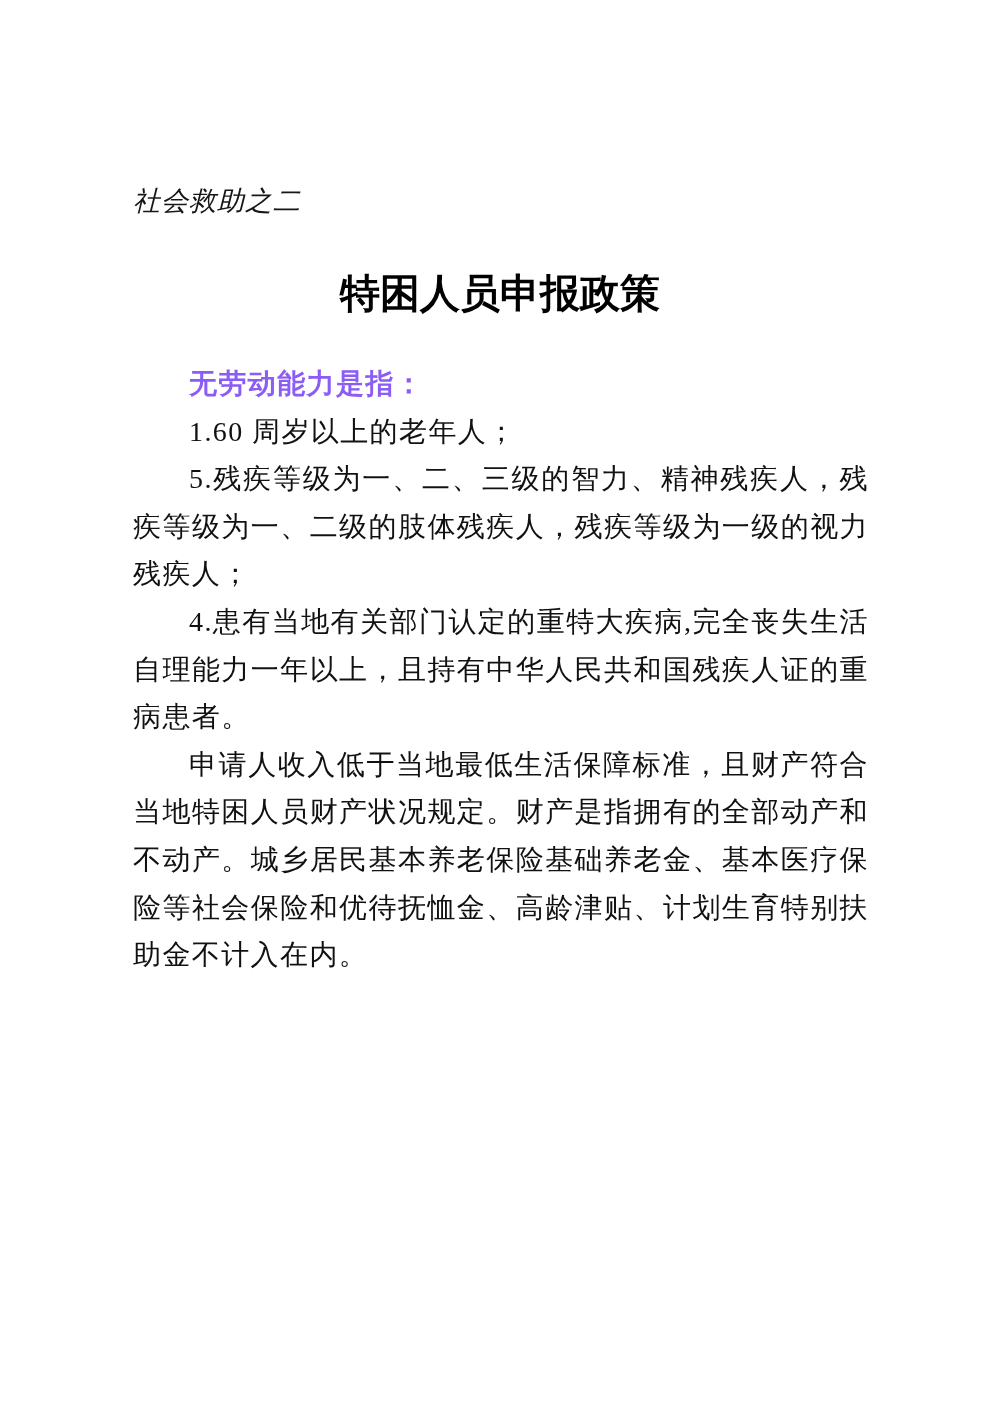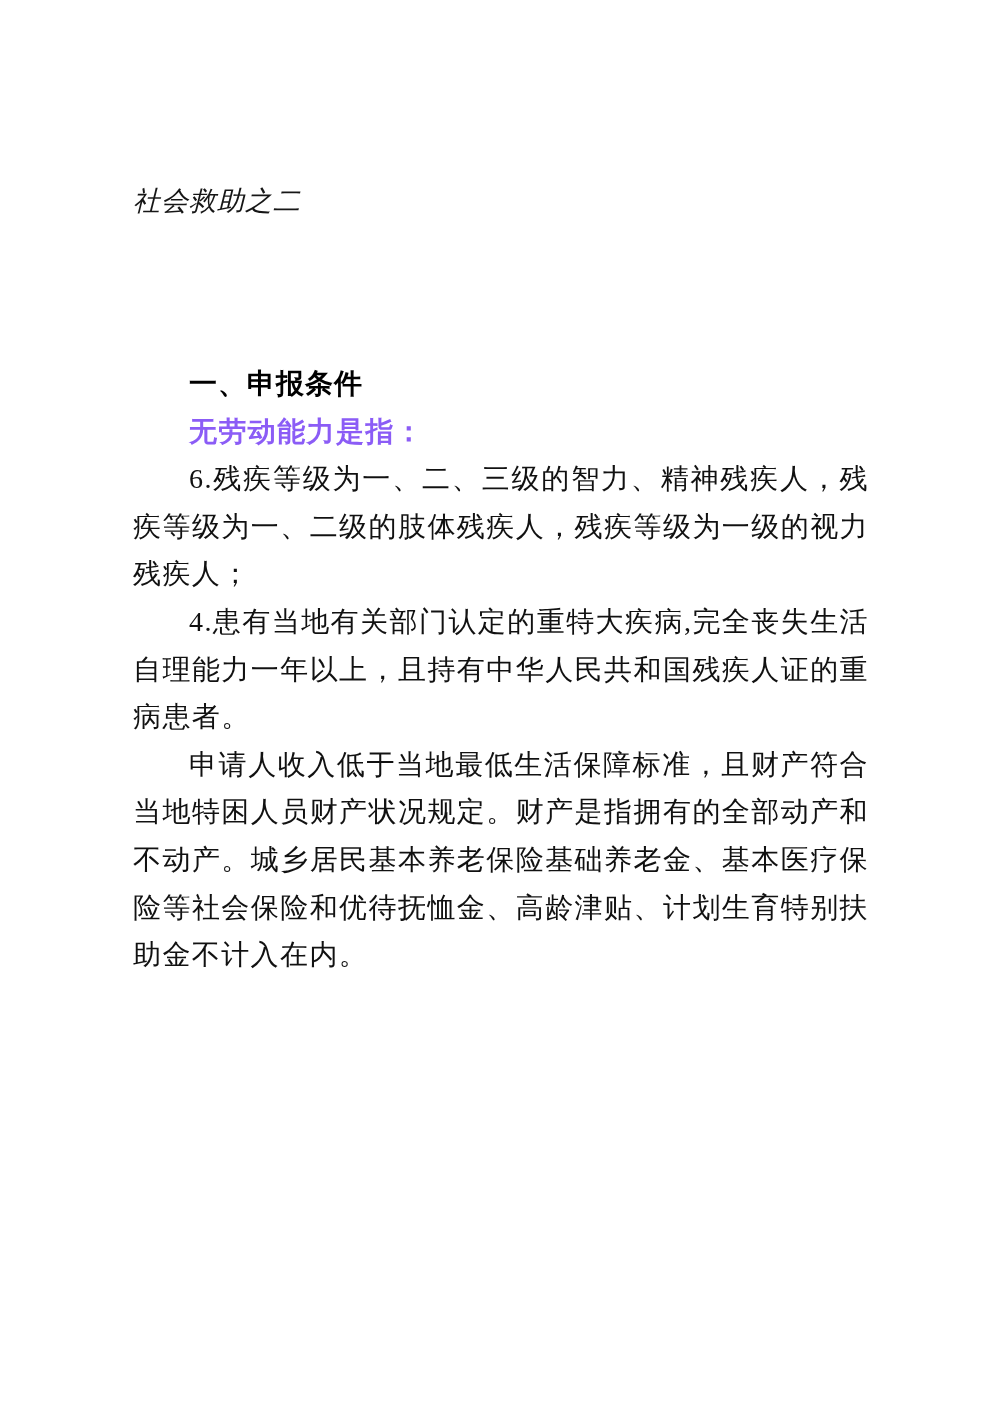--- a/index.html
+++ b/index.html
@@ -76,31 +76,32 @@
     color: #2a2a2a;
   }
 </style>
 </head>
 <body>
 
 <div class="page">
 
   <div class="kicker">社会救助之二</div>
 
+  <h1 class="doc-title">特困人员申报政策</h1>
 
   <div class="body-block">
 
-    <h2 class="section-heading">一、申报条件</h2>
 
 
     <p class="subheading">无劳动能力是指：</p>
 
+    <p class="para">1.60 周岁以上的老年人；</p>
 
 
-    <p class="para">6.残疾等级为一、二、三级的智力、精神残疾人，残疾等级为一、二级的肢体残疾人，残疾等级为一级的视力残疾人；</p>
+    <p class="para">5.残疾等级为一、二、三级的智力、精神残疾人，残疾等级为一、二级的肢体残疾人，残疾等级为一级的视力残疾人；</p>
 
     <p class="para">4.患有当地有关部门认定的重特大疾病,完全丧失生活自理能力一年以上，且持有中华人民共和国残疾人证的重病患者。</p>
 
 
     <p class="para">申请人收入低于当地最低生活保障标准，且财产符合当地特困人员财产状况规定。财产是指拥有的全部动产和不动产。城乡居民基本养老保险基础养老金、基本医疗保险等社会保险和优待抚恤金、高龄津贴、计划生育特别扶助金不计入在内。</p>
 
   </div>
 
   <div class="page-number">– 4 –</div>
 

